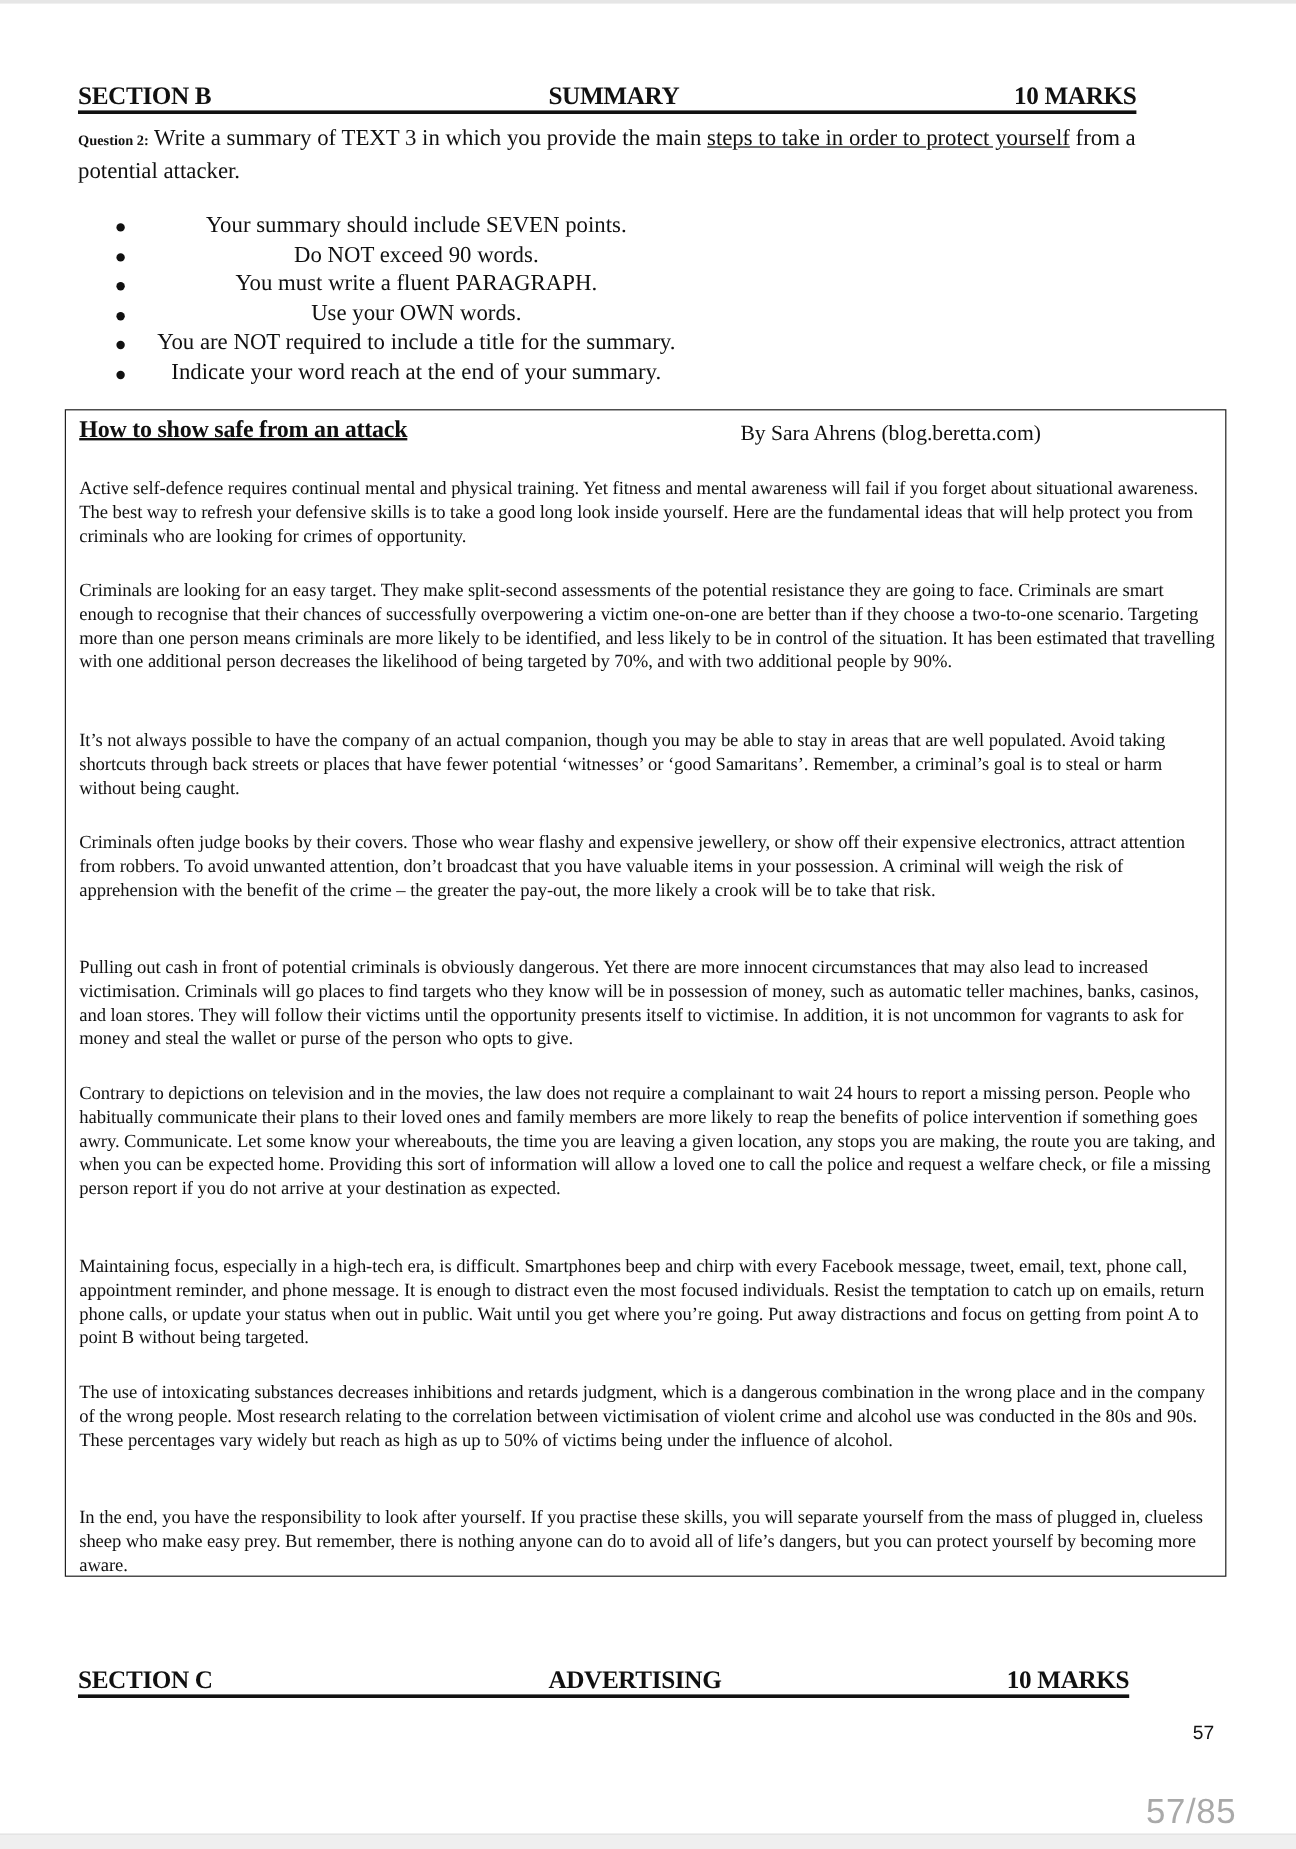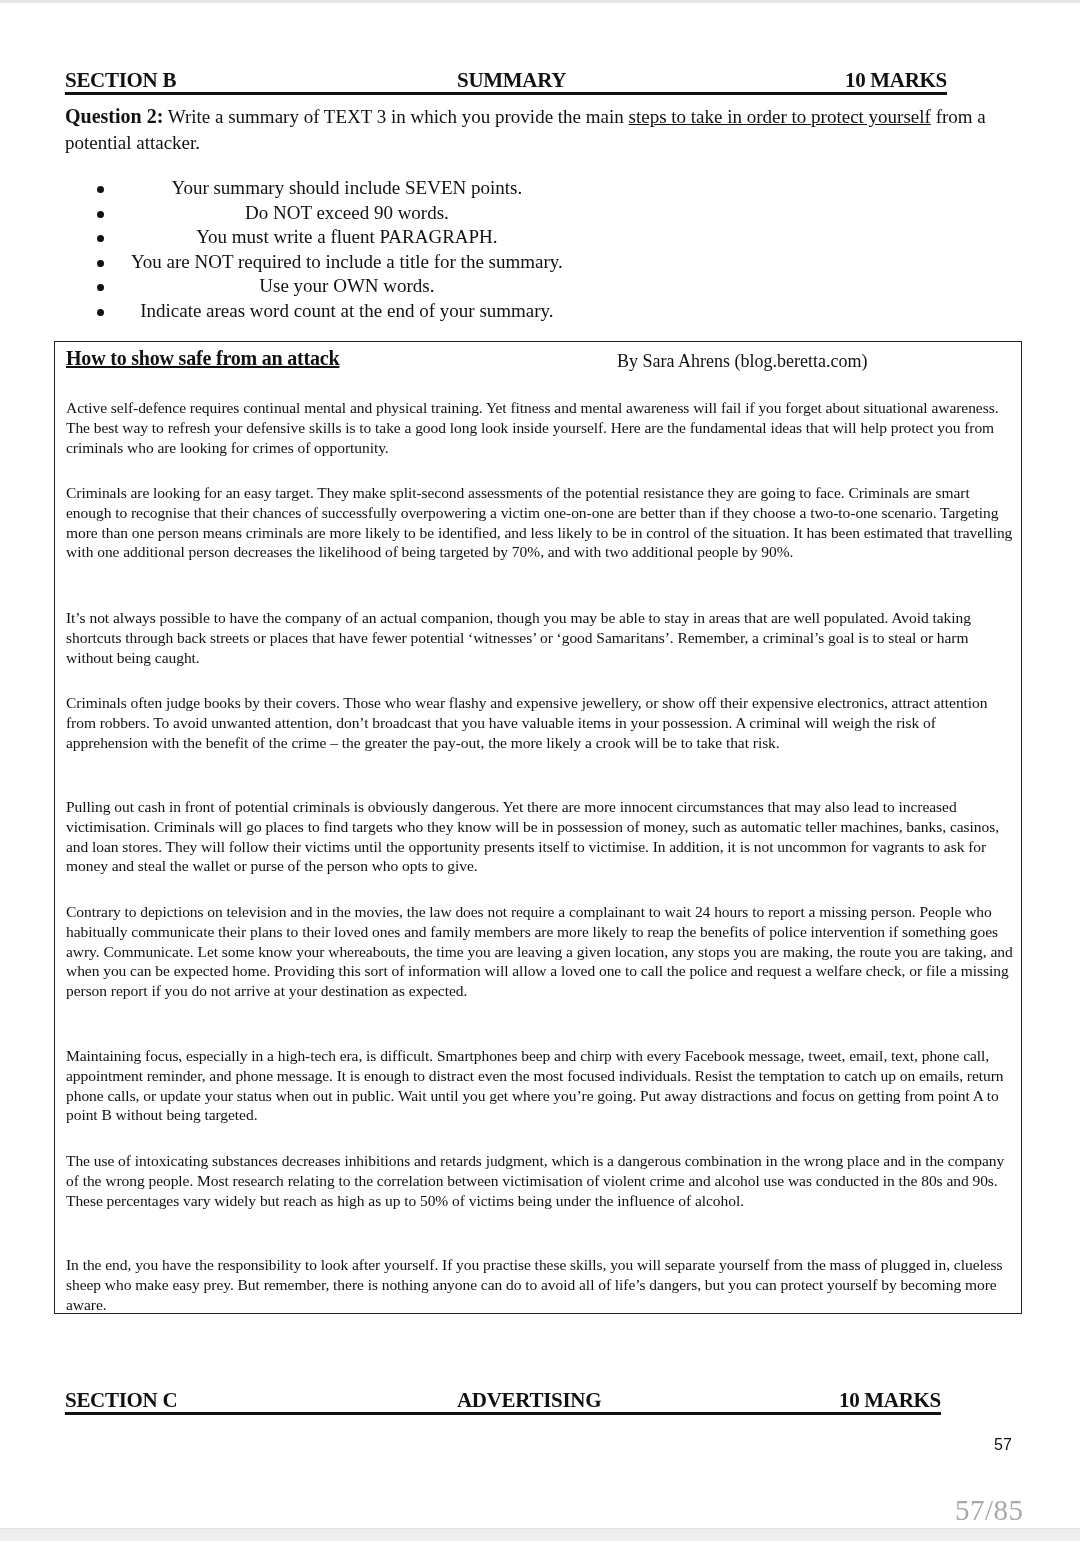--- a/index.html
+++ b/index.html
@@ -53,21 +53,21 @@
     .question {
       position: absolute;
       left: 65px;
       top: 103px;
       width: 930px;
       font-size: 19px;
       line-height: 26px;
     }
     .question .q-label {
       font-weight: bold;
-      font-size: 20px;
+      font-size: 12px;
     }
     .question .q-underline {
       text-decoration: underline;
       margin-top: 36px;
     }
 
     .instructions {
       position: absolute;
       left: 65px;
       top: 176px;
@@ -136,21 +136,21 @@
       left: 994px;
       top: 1436px;
       font-family: "Liberation Sans", "DejaVu Sans", sans-serif;
       font-size: 16px;
       color: #111;
     }
     .page-counter {
       position: absolute;
       left: 955px;
       top: 1494px;
-      font-family: Liberation Serif, serif;
+      font-family: Liberation Sans, sans-serif;
       font-size: 29px;
       color: #a9a9a9;
       letter-spacing: 0.5px;
     }
   </style>
 </head>
 <body>
 
 <div class="top-strip"></div>
 
@@ -161,23 +161,23 @@
 </div>
 
 <div class="question">
   <span class="q-label">Question 2:</span><span> Write a summary of TEXT 3 in which you provide the main </span><span class="q-underline">steps to take in order to protect yourself</span><span> from a potential attacker.</span>
 </div>
 
 <ul class="instructions">
   <li><span class="bullet"></span><span>Your summary should include SEVEN points.</span></li>
   <li><span class="bullet"></span><span>Do NOT exceed 90 words.</span></li>
   <li><span class="bullet"></span><span>You must write a fluent PARAGRAPH.</span></li>
+  <li><span class="bullet"></span><span>Use your OWN words.</span></li>
   <li><span class="bullet"></span><span>You are NOT required to include a title for the summary.</span></li>
-  <li><span class="bullet"></span><span>Use your OWN words.</span></li>
-  <li><span class="bullet"></span><span>Indicate areas word count at the end of your summary.</span></li>
+  <li><span class="bullet"></span><span>Indicate your word reach at the end of your summary.</span></li>
 </ul>
 
 <div class="text-box">
   <div class="box-title">How to show safe from an attack</div>
   <div class="box-byline">By Sara Ahrens (blog.beretta.com)</div>
 
   <p class="box-para" style="top:56px;">Active self-defence requires continual mental and physical training. Yet fitness and mental awareness will fail if you forget about situational awareness. The best way to refresh your defensive skills is to take a good long look inside yourself. Here are the fundamental ideas that will help protect you from criminals who are looking for crimes of opportunity.</p>
   <p class="box-para" style="top:141px;">Criminals are looking for an easy target. They make split-second assessments of the potential resistance they are going to face. Criminals are smart enough to recognise that their chances of successfully overpowering a victim one-on-one are better than if they choose a two-to-one scenario. Targeting more than one person means criminals are more likely to be identified, and less likely to be in control of the situation. It has been estimated that travelling with one additional person decreases the likelihood of being targeted by 70%, and with two additional people by 90%.</p>
   <p class="box-para" style="top:266px;">It’s not always possible to have the company of an actual companion, though you may be able to stay in areas that are well populated. Avoid taking shortcuts through back streets or places that have fewer potential ‘witnesses’ or ‘good Samaritans’. Remember, a criminal’s goal is to steal or harm without being caught.</p>
   <p class="box-para" style="top:351px;">Criminals often judge books by their covers. Those who wear flashy and expensive jewellery, or show off their expensive electronics, attract attention from robbers. To avoid unwanted attention, don’t broadcast that you have valuable items in your possession. A criminal will weigh the risk of apprehension with the benefit of the crime – the greater the pay-out, the more likely a crook will be to take that risk.</p>

